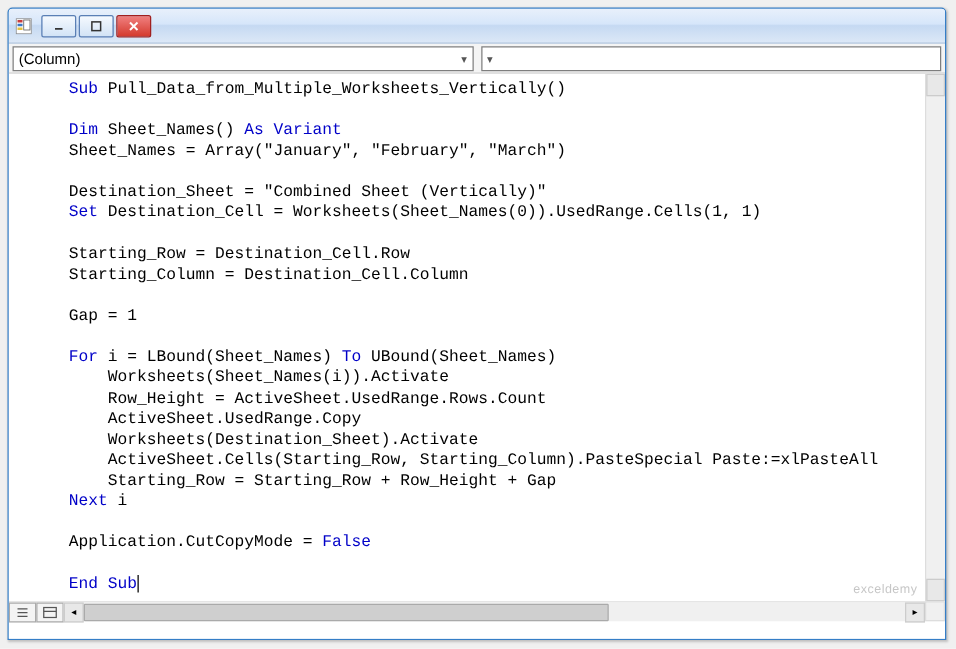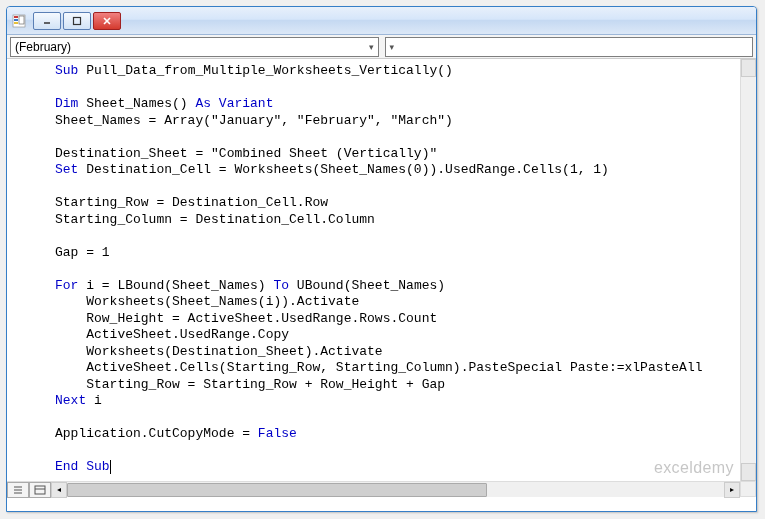--- a/index.html
+++ b/index.html
@@ -177,21 +177,21 @@
       height: 14px;
       top: 1px;
       background: #cfcfcf;
       border: 1px solid #aaa;
       border-radius: 1px;
     }
     .watermark {
       position: absolute;
       right: 22px;
       bottom: 34px;
-      font-size: 16px;
+      font-size: 10px;
       color: rgba(128,128,128,0.45);
       letter-spacing: 0.4px;
       font-family: "Segoe UI", sans-serif;
       margin-top: 38px;
     }
     .corner {
       position: absolute;
       right: 0;
       bottom: 14px;
       width: 16px;
@@ -235,21 +235,21 @@
           <svg width="10" height="10">
             <line x1="2" y1="2" x2="8" y2="8" stroke="#fff" stroke-width="1.6"></line>
             <line x1="8" y1="2" x2="2" y2="8" stroke="#fff" stroke-width="1.6"></line>
           </svg>
         </div>
     </div>
   </div>
 
   <div class="dropdown-row">
     <div class="dropdown">
-      <span>(February)</span>
+      <span>(Column)</span>
       <span class="chev">▾</span>
     </div>
     <div class="dropdown">
       <span class="chev">▾</span>
     </div>
   </div>
 
   <div class="code-wrap">
     <div class="code-area" id="code-area"><div class="code-line"><span class="kw">Sub </span>Pull_Data_from_Multiple_Worksheets_Vertically()</div><div class="code-line">&nbsp;</div><div class="code-line"><span class="kw">Dim </span>Sheet_Names() <span class="kw">As Variant</span></div><div class="code-line">Sheet_Names = Array("January", "February", "March")</div><div class="code-line">&nbsp;</div><div class="code-line">Destination_Sheet = "Combined Sheet (Vertically)"</div><div class="code-line"><span class="kw">Set </span>Destination_Cell = Worksheets(Sheet_Names(0)).UsedRange.Cells(1, 1)</div><div class="code-line">&nbsp;</div><div class="code-line">Starting_Row = Destination_Cell.Row</div><div class="code-line">Starting_Column = Destination_Cell.Column</div><div class="code-line">&nbsp;</div><div class="code-line">Gap = 1</div><div class="code-line">&nbsp;</div><div class="code-line"><span class="kw">For </span>i = LBound(Sheet_Names) <span class="kw">To </span>UBound(Sheet_Names)</div><div class="code-line">    Worksheets(Sheet_Names(i)).Activate</div><div class="code-line">    Row_Height = ActiveSheet.UsedRange.Rows.Count</div><div class="code-line">    ActiveSheet.UsedRange.Copy</div><div class="code-line">    Worksheets(Destination_Sheet).Activate</div><div class="code-line">    ActiveSheet.Cells(Starting_Row, Starting_Column).PasteSpecial Paste:=xlPasteAll</div><div class="code-line">    Starting_Row = Starting_Row + Row_Height + Gap</div><div class="code-line"><span class="kw">Next </span>i</div><div class="code-line">&nbsp;</div><div class="code-line">Application.CutCopyMode = <span class="kw">False</span></div><div class="code-line">&nbsp;</div><div class="code-line"><span class="kw">End Sub</span><span class="cursor-bar"></span></div></div>
     <div class="watermark">exceldemy</div>

